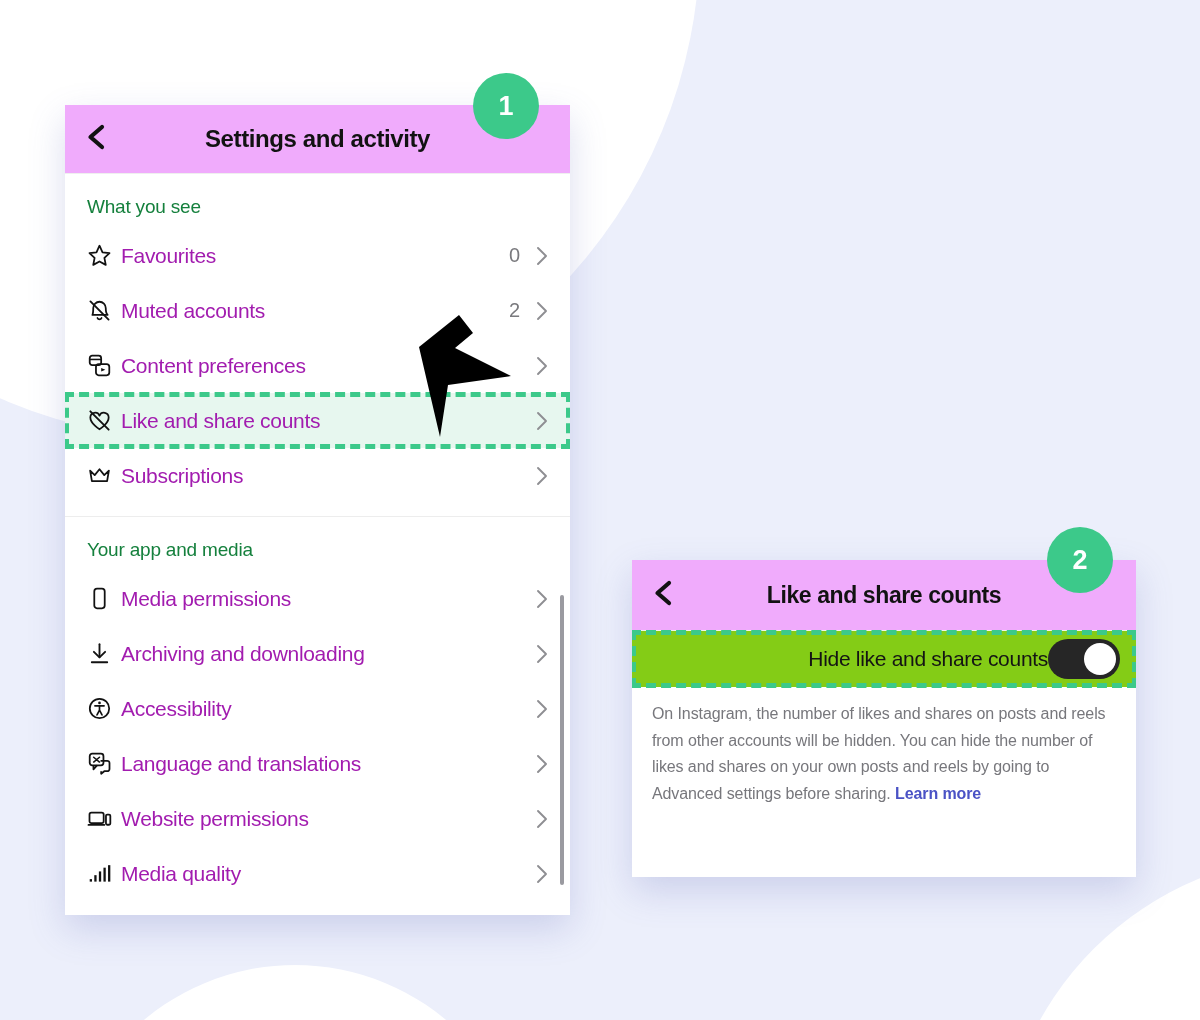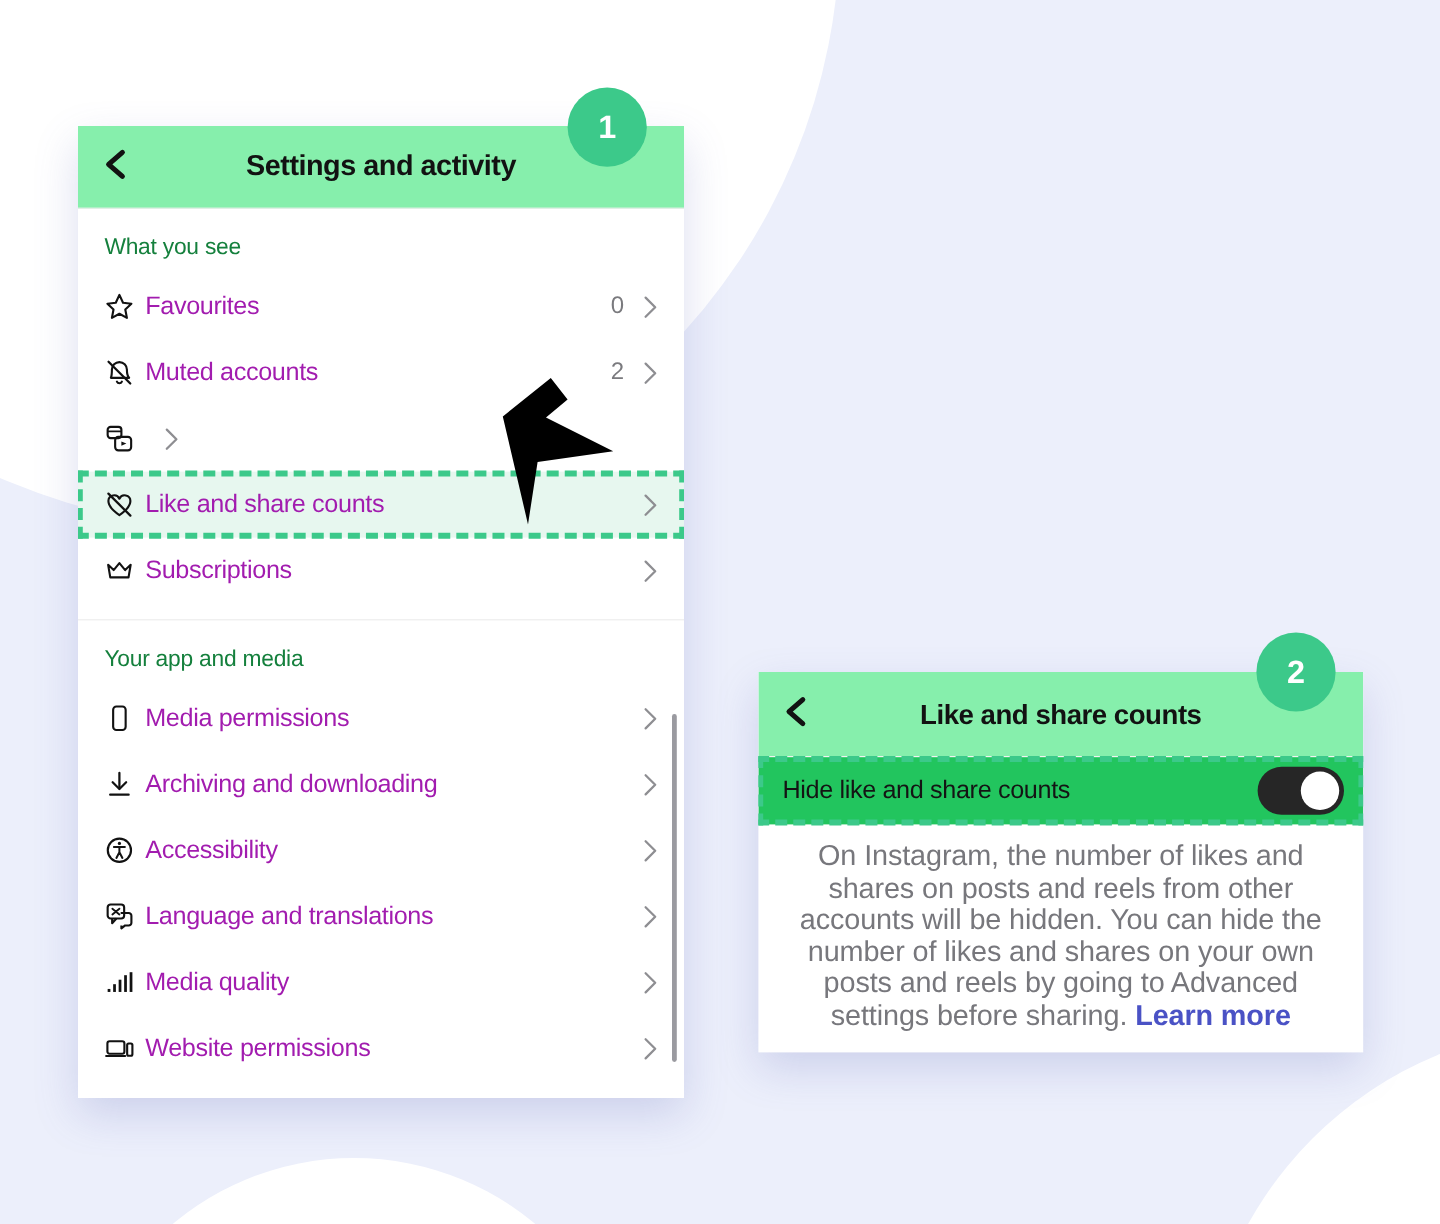--- a/index.html
+++ b/index.html
@@ -67,21 +67,21 @@
     height: 317px;
   }
 
   
   .panel-header {
     position: relative;
     height: 68px;
     display: flex;
     align-items: center;
     border-bottom: 1px solid #efefef;
-    background: #86efac;
+    background: #f0abfc;
   }
   #panel-settings .panel-header { height: 68px; }
   #panel-likeshare .panel-header { height: 70px; border-bottom: 1px solid #f2f2f2; }
 
   .back-btn {
     width: 62px;
     display: flex;
     align-items: center;
     justify-content: center;
     cursor: pointer;
@@ -171,26 +171,27 @@
     border-radius: 3px;
     background: #9a9aa0;
   }
 
   
   .toggle-row {
     display: flex;
     align-items: center;
     height: 56px;
     padding: 0 16px 0 20px;
-    background: #22c55e;
+    background: #84cc16;
     outline: 5px dashed #3cc98a;
     outline-offset: -4px;
     position: relative;
     z-index: 5;
     cursor: pointer;
+    text-align: right;
   }
   .toggle-row .label {
     font-size: 21px;
     color: #141414;
     letter-spacing: -0.3px;
     flex: 1;
   }
   .switch {
     width: 72px;
     height: 40px;
@@ -205,25 +206,24 @@
     right: 4px;
     top: 4px;
     width: 32px;
     height: 32px;
     border-radius: 50%;
     background: #ffffff;
   }
 
   .desc {
     padding: 14px 20px 0 20px;
-    font-size: 24px;
+    font-size: 16px;
     line-height: 26.5px;
     color: #77777c;
     letter-spacing: -0.1px;
-    text-align: center;
   }
   .desc .link {
     color: #4a52c5;
     font-weight: bold;
     cursor: pointer;
   }
 
   
   .badge {
     position: absolute;
@@ -311,20 +311,21 @@
 
     <div class="row">
       <span class="icon">
         <svg width="25" height="25" viewBox="0 0 24 24" fill="none" aria-hidden="true">
           <rect x="2.6" y="2.6" width="11" height="9" rx="2.4" stroke="#121212" stroke-width="1.7"></rect>
           <path d="M2.6 6.2h11" stroke="#121212" stroke-width="1.5"></path>
           <rect x="8.6" y="10.6" width="12.8" height="10.8" rx="2.6" stroke="#121212" stroke-width="1.7"></rect>
           <path d="M13.6 14.3 L17.6 16 L13.6 17.7 Z" fill="#121212"></path>
         </svg>
       </span>
+      <span class="label">Content preferences</span>
       <span class="count"></span>
       <span class="chev">
         <svg width="16" height="22" viewBox="0 0 16 22" fill="none" aria-hidden="true">
             <path d="M4 3 L12 11 L4 19" stroke="#8e8e92" stroke-width="1.9" stroke-linecap="round" stroke-linejoin="round"></path>
           </svg>
       </span>
     </div>
 
     <div class="row highlight">
       <span class="icon">
@@ -414,20 +415,37 @@
     <div class="row">
       <span class="icon">
         <svg width="25" height="25" viewBox="0 0 24 24" fill="none" aria-hidden="true">
           <rect x="2.6" y="2.6" width="13.2" height="11.2" rx="2.4" stroke="#121212" stroke-width="1.7"></rect>
           <path d="M6.2 13.8 L6.2 17.6 L9.6 13.8" stroke="#121212" stroke-width="1.7" stroke-linejoin="round"></path>
           <path d="M6.4 6 L12 10.6 M12 6 L6.4 10.6" stroke="#121212" stroke-width="1.5" stroke-linecap="round"></path>
           <path d="M13 9.4h6.4a2.2 2.2 0 0 1 2.2 2.2v5.6a2.2 2.2 0 0 1-2.2 2.2h-2.8l-3 2.4v-2.4" stroke="#121212" stroke-width="1.7" stroke-linejoin="round"></path>
         </svg>
       </span>
       <span class="label">Language and translations</span>
+      <span class="count"></span>
+      <span class="chev">
+        <svg width="16" height="22" viewBox="0 0 16 22" fill="none" aria-hidden="true">
+            <path d="M4 3 L12 11 L4 19" stroke="#8e8e92" stroke-width="1.9" stroke-linecap="round" stroke-linejoin="round"></path>
+          </svg>
+      </span>
+    </div>
+
+    <div class="row">
+      <span class="icon">
+        <svg width="25" height="25" viewBox="0 0 24 24" fill="none" aria-hidden="true">
+          <rect x="2.4" y="6.4" width="13.6" height="10" rx="1.8" stroke="#121212" stroke-width="1.7"></rect>
+          <path d="M1.4 18.2 H16.6" stroke="#121212" stroke-width="1.7" stroke-linecap="round"></path>
+          <rect x="18.2" y="8.2" width="4.2" height="9.8" rx="1.2" stroke="#121212" stroke-width="1.7"></rect>
+        </svg>
+      </span>
+      <span class="label">Website permissions</span>
       <span class="count"></span>
       <span class="chev">
         <svg width="16" height="22" viewBox="0 0 16 22" fill="none" aria-hidden="true">
             <path d="M4 3 L12 11 L4 19" stroke="#8e8e92" stroke-width="1.9" stroke-linecap="round" stroke-linejoin="round"></path>
           </svg>
       </span>
     </div>
 
     <div class="row">
       <span class="icon">
@@ -441,37 +459,20 @@
       </span>
       <span class="label">Media quality</span>
       <span class="count"></span>
       <span class="chev">
         <svg width="16" height="22" viewBox="0 0 16 22" fill="none" aria-hidden="true">
             <path d="M4 3 L12 11 L4 19" stroke="#8e8e92" stroke-width="1.9" stroke-linecap="round" stroke-linejoin="round"></path>
           </svg>
       </span>
     </div>
 
-    <div class="row">
-      <span class="icon">
-        <svg width="25" height="25" viewBox="0 0 24 24" fill="none" aria-hidden="true">
-          <rect x="2.4" y="6.4" width="13.6" height="10" rx="1.8" stroke="#121212" stroke-width="1.7"></rect>
-          <path d="M1.4 18.2 H16.6" stroke="#121212" stroke-width="1.7" stroke-linecap="round"></path>
-          <rect x="18.2" y="8.2" width="4.2" height="9.8" rx="1.2" stroke="#121212" stroke-width="1.7"></rect>
-        </svg>
-      </span>
-      <span class="label">Website permissions</span>
-      <span class="count"></span>
-      <span class="chev">
-        <svg width="16" height="22" viewBox="0 0 16 22" fill="none" aria-hidden="true">
-            <path d="M4 3 L12 11 L4 19" stroke="#8e8e92" stroke-width="1.9" stroke-linecap="round" stroke-linejoin="round"></path>
-          </svg>
-      </span>
-    </div>
-
     <div class="scrollbar-track">
       <div class="scrollbar-thumb"></div>
     </div>
   </div>
 
   <div class="panel" id="panel-likeshare">
 
     <div class="panel-header">
       <div class="back-btn">
         <span>

